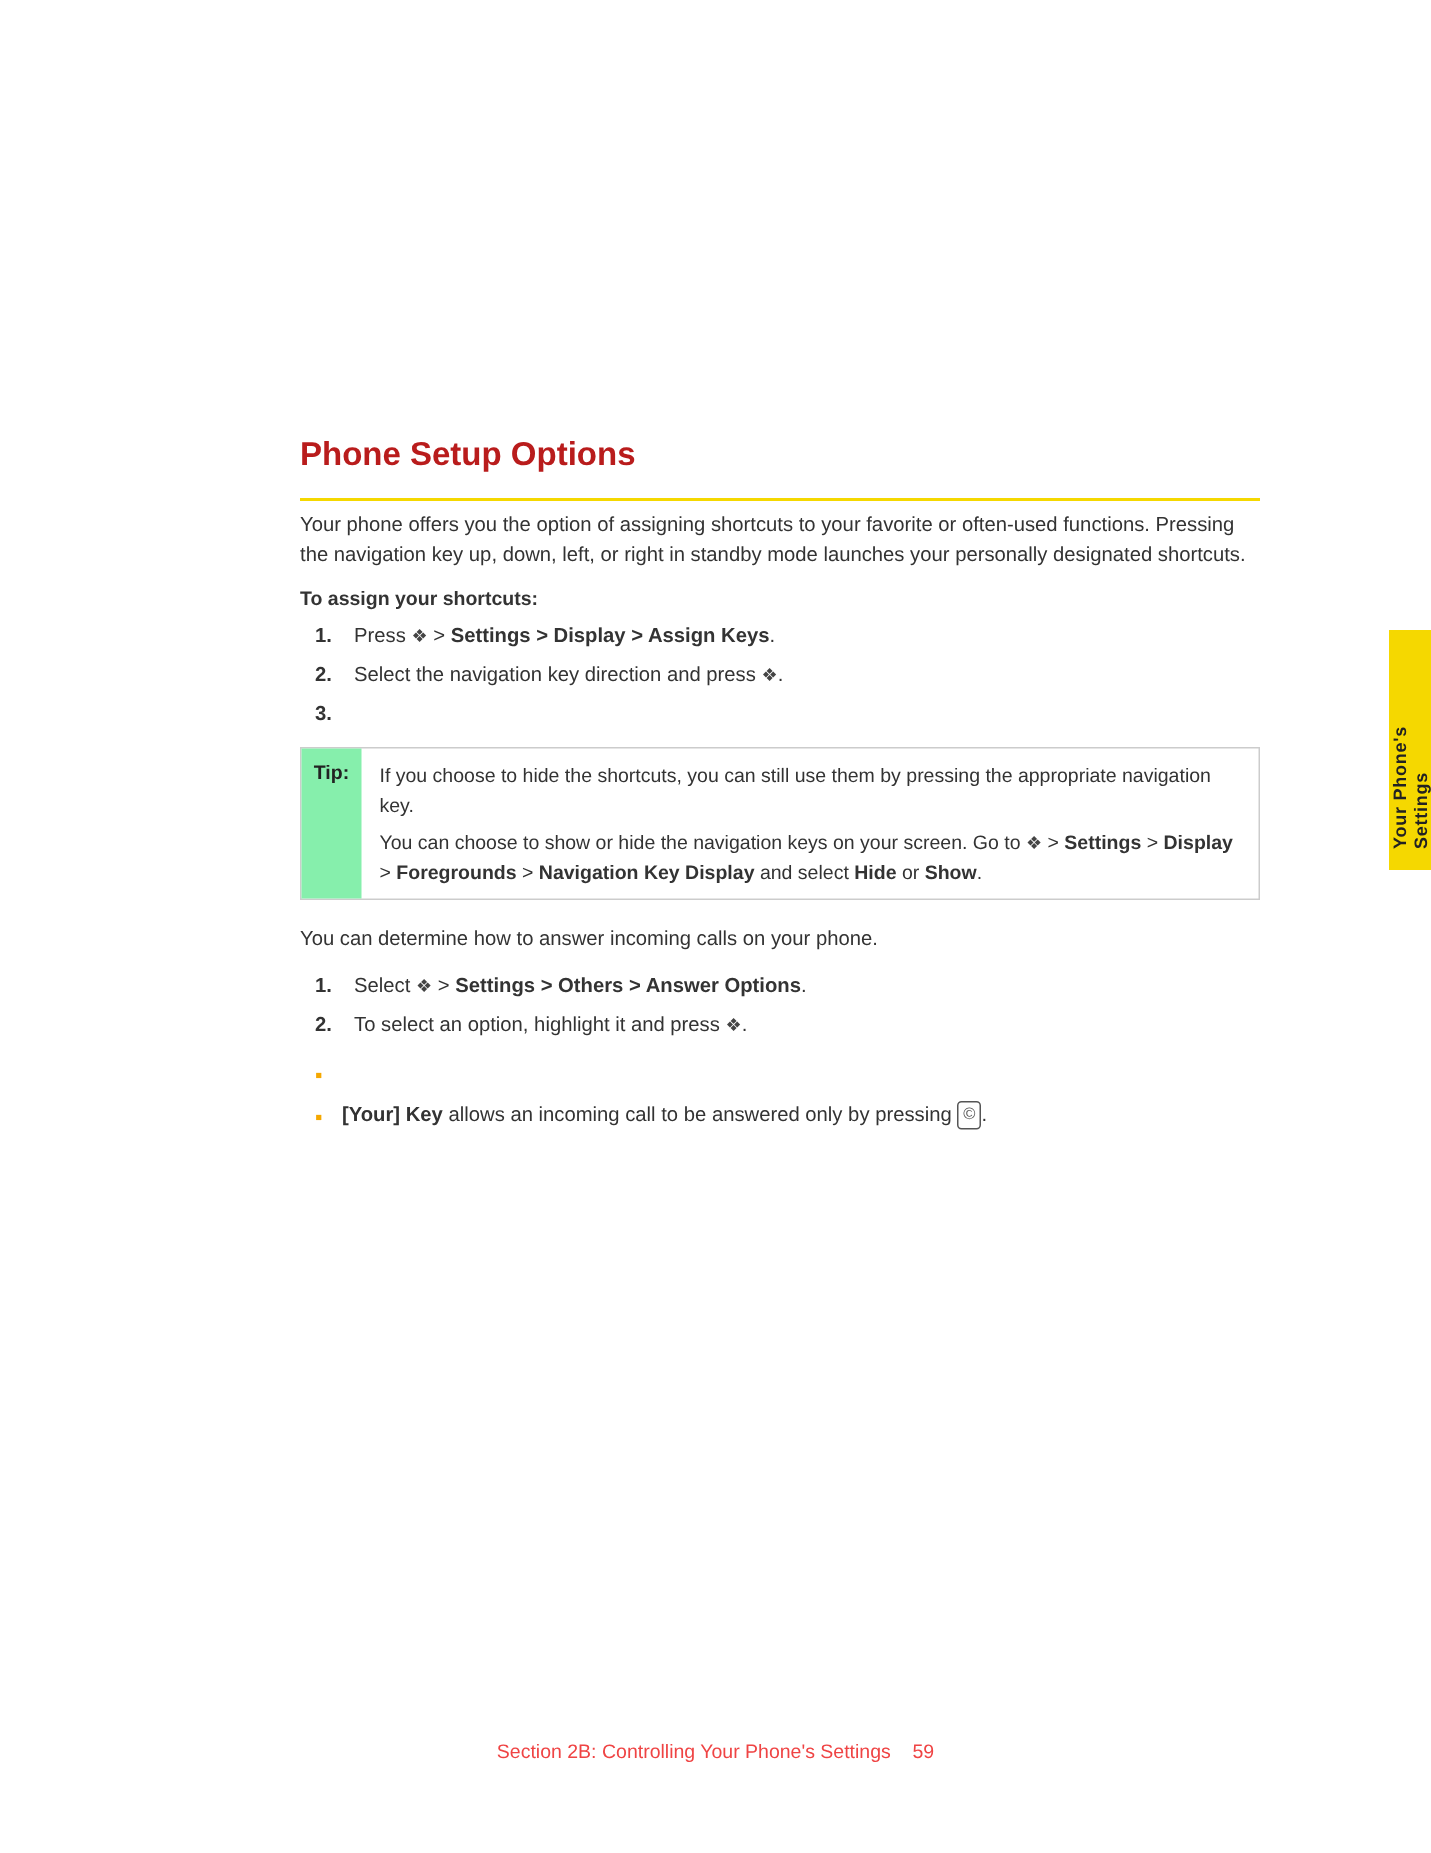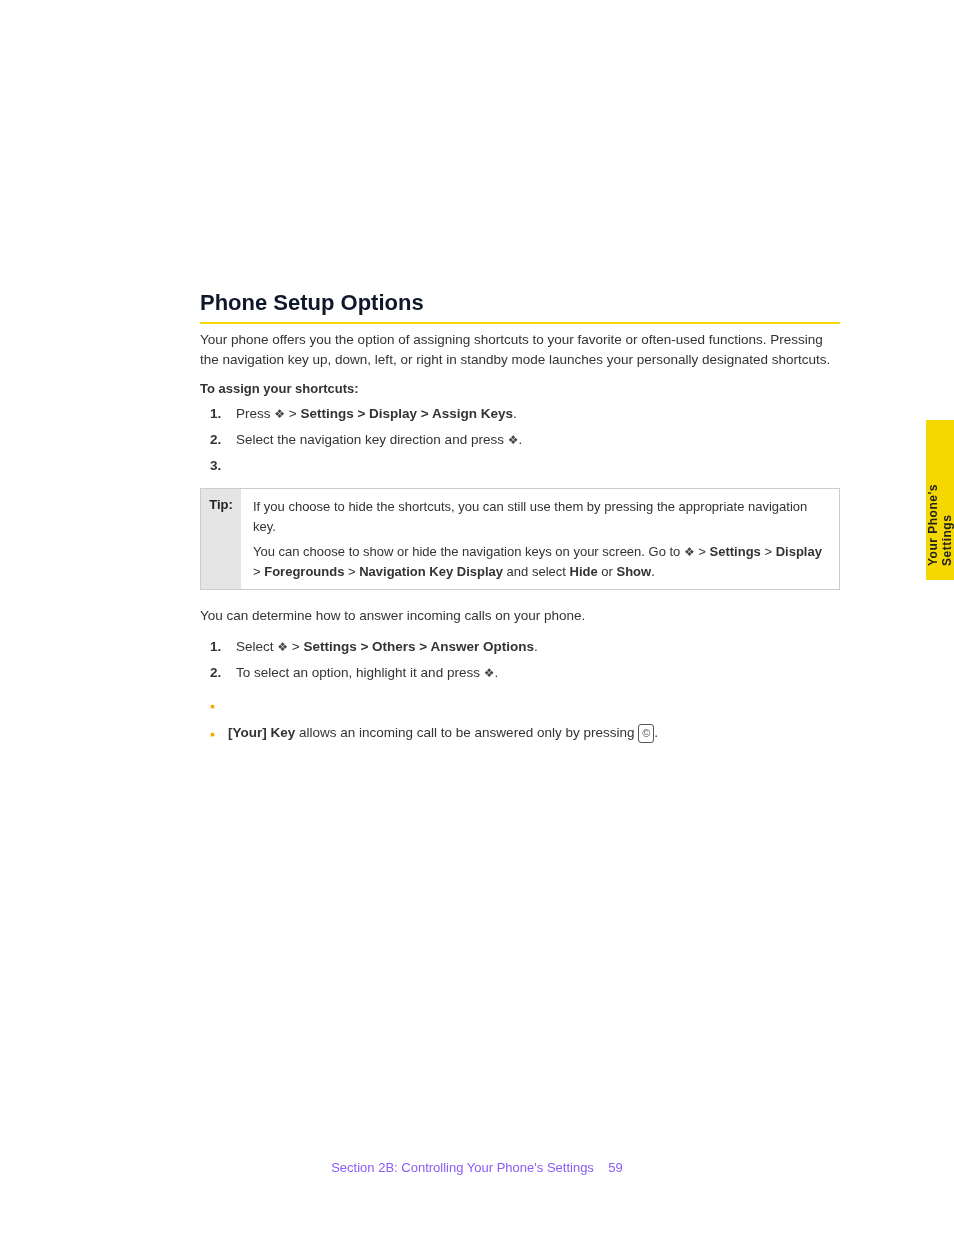--- a/index.html
+++ b/index.html
@@ -46,24 +46,24 @@
     
     .content {
       padding: 290px 80px 60px 200px;
       max-width: 920px;
     }
 
     
     .page-title {
       font-size: 22px;
       font-weight: bold;
-      color: #0f172a;
+      color: #b91c1c;
       margin-bottom: 6px;
       border-bottom: 2px solid #f5d800;
-      padding-bottom: 6px;
+      padding-bottom: 16px;
     }
 
     
     .section-heading {
       font-size: 16px;
       font-weight: bold;
       color: #111;
       margin-top: 22px;
       margin-bottom: 10px;
     }
@@ -116,21 +116,21 @@
 
     
     .tip-box {
       border: 1px solid #ccc;
       margin: 12px 0 16px 0;
       display: flex;
       font-size: 13px;
     }
 
     .tip-label {
-      background: #e5e5e5;
+      background: #86efac;
       font-weight: bold;
       font-size: 13px;
       padding: 8px 10px;
       min-width: 40px;
       display: flex;
       align-items: flex-start;
       justify-content: center;
       color: #222;
     }
 
@@ -173,21 +173,21 @@
     }
 
     
     .page-footer {
       position: absolute;
       bottom: 60px;
       left: 0;
       right: 0;
       text-align: center;
       font-size: 13px;
-      color: #8b5cf6;
+      color: #ef4444;
     }
 
     
     .talk-icon {
       display: inline-block;
       border: 1px solid #555;
       border-radius: 3px;
       padding: 0px 3px;
       font-size: 11px;
       color: #555;

